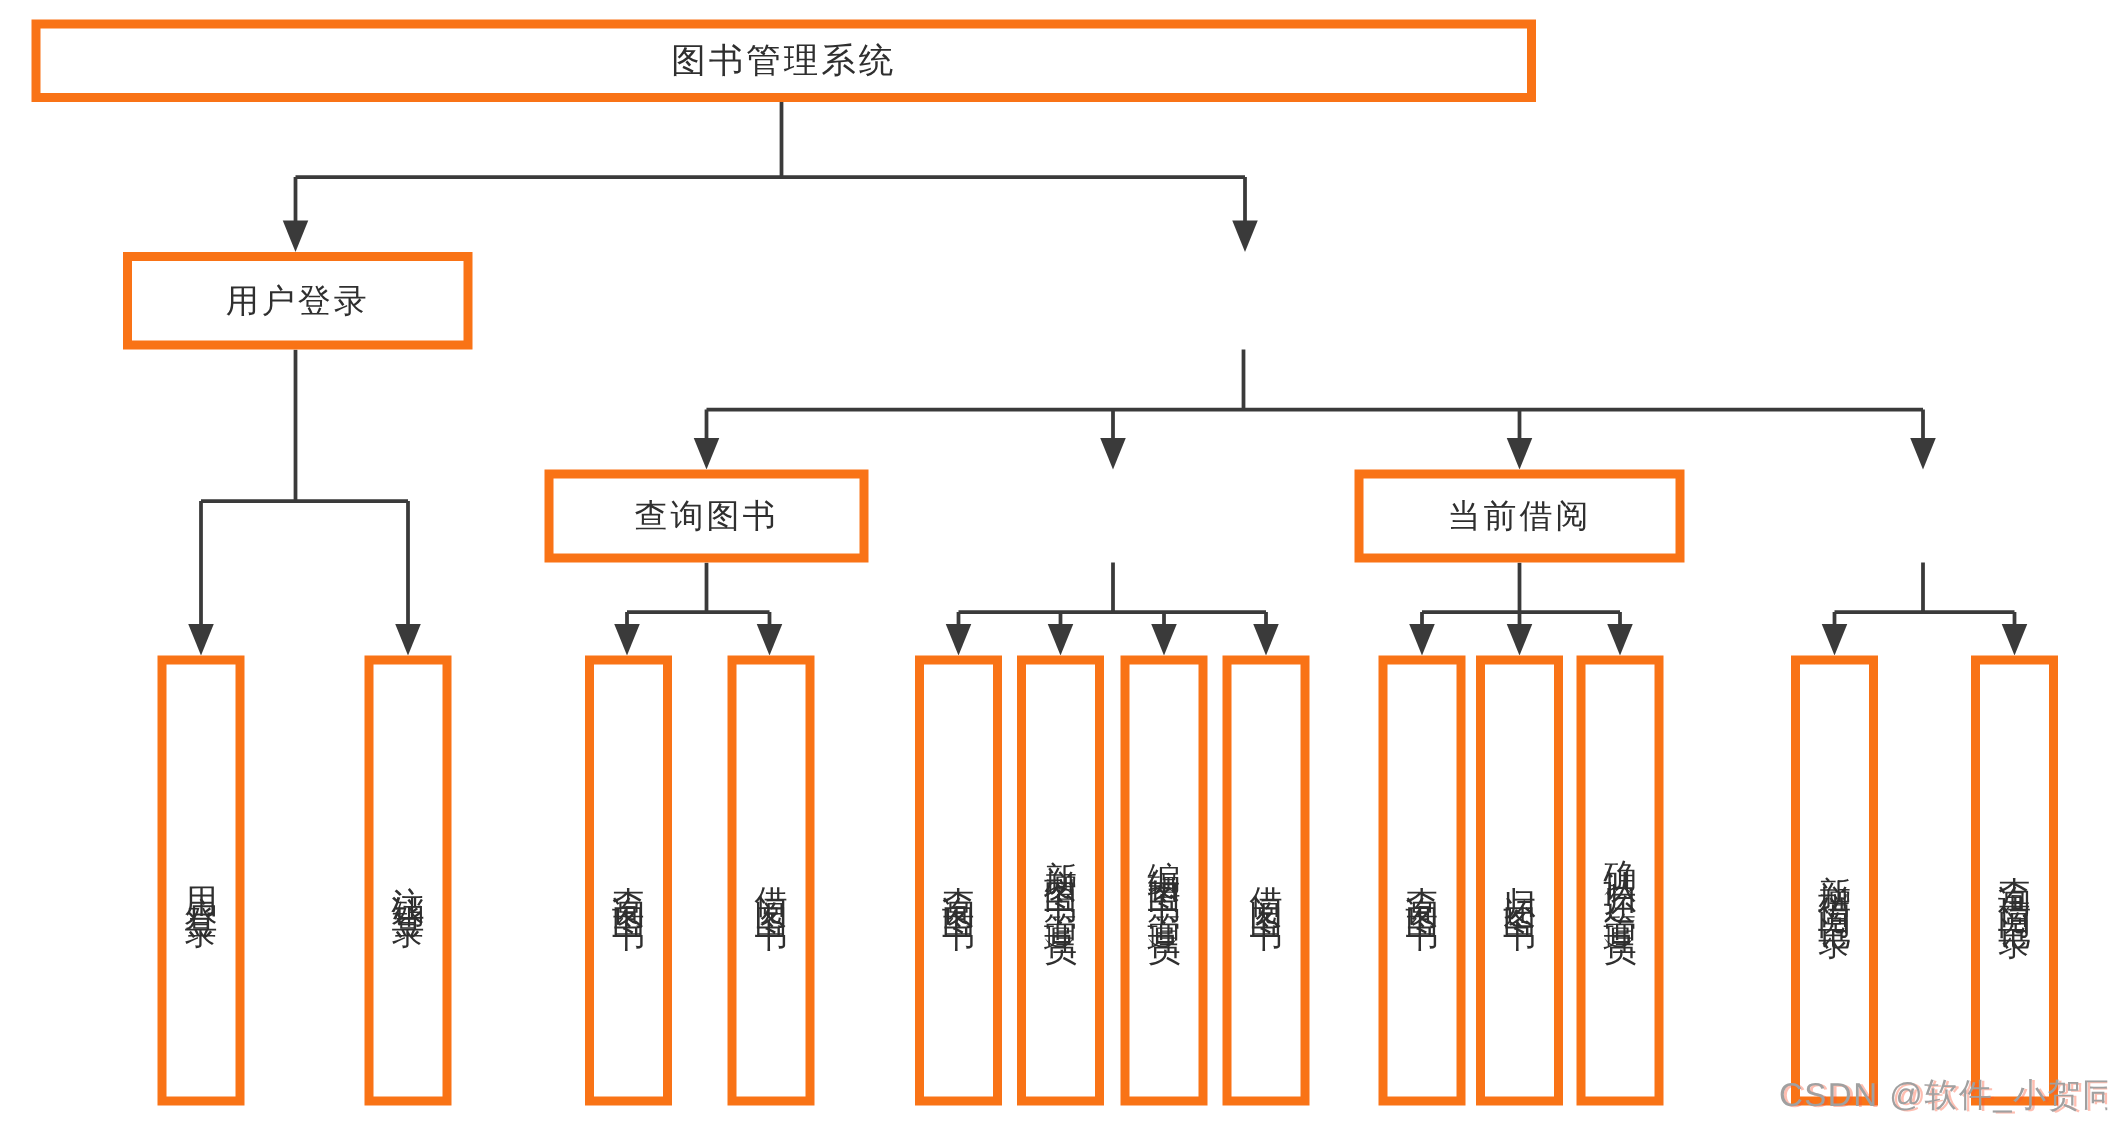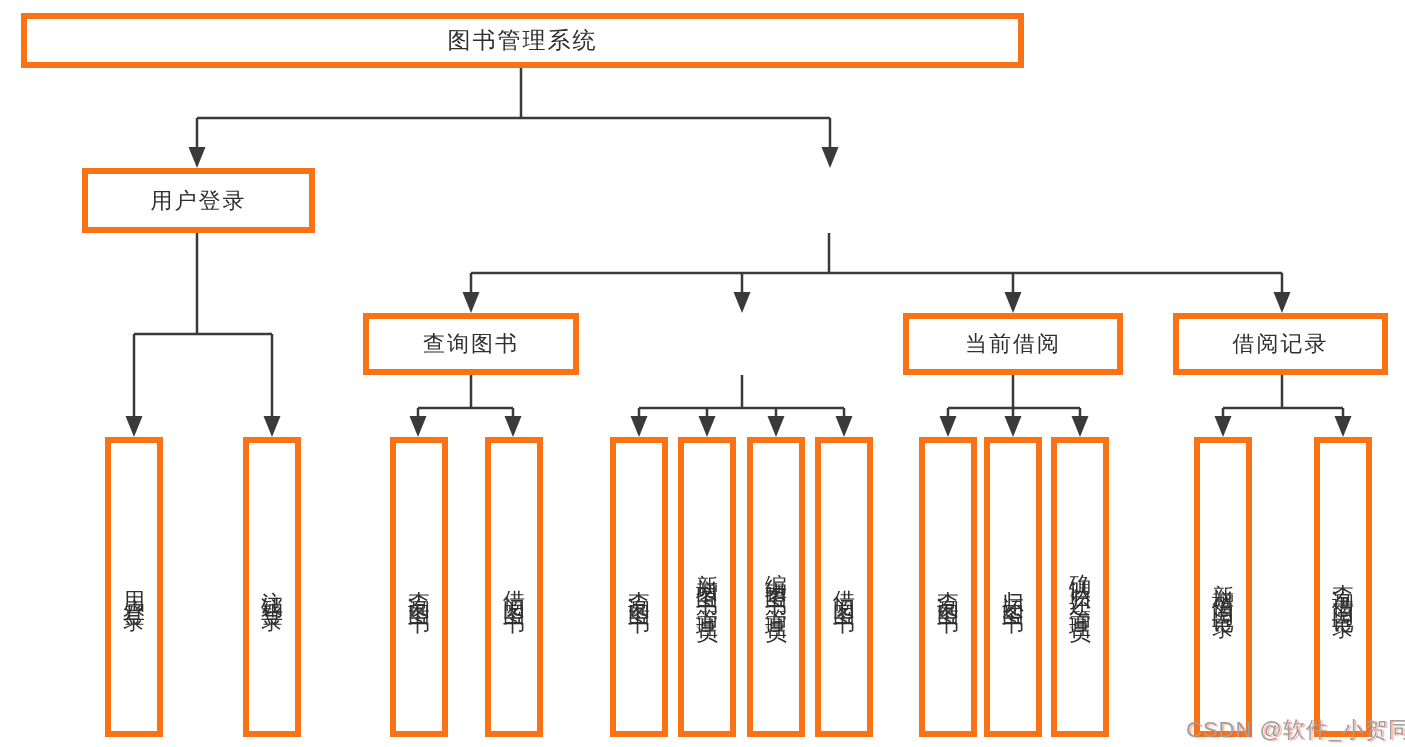--- a/index.html
+++ b/index.html
@@ -72,21 +72,20 @@
       <polygon points="1334.5,416 1351.5,416 1343,437"></polygon>
     </g>
   </svg>
 
   <div class="node root">图书管理系统</div>
 
   <div class="node l2" style="left:82px;width:233px;">用户登录</div>
 
   <div class="node l3" style="left:363px;width:216px;">查询图书</div>
   <div class="node l3" style="left:903px;width:220px;">当前借阅</div>
-  <div class="node l3" style="left:1173px;width:215px;">借阅记录</div>
 
   <div class="node vbox" style="left:105px;">用户登录</div>
   <div class="node vbox" style="left:243px;">注销登录</div>
 
   <div class="node vbox" style="left:390px;">查询图书</div>
   <div class="node vbox" style="left:485px;">借阅图书</div>
 
   <div class="node vbox" style="left:610px;">查询图书</div>
   <div class="node vbox" style="left:678px;">新增图书（管理员）</div>
   <div class="node vbox" style="left:747px;">编辑图书（管理员）</div>

